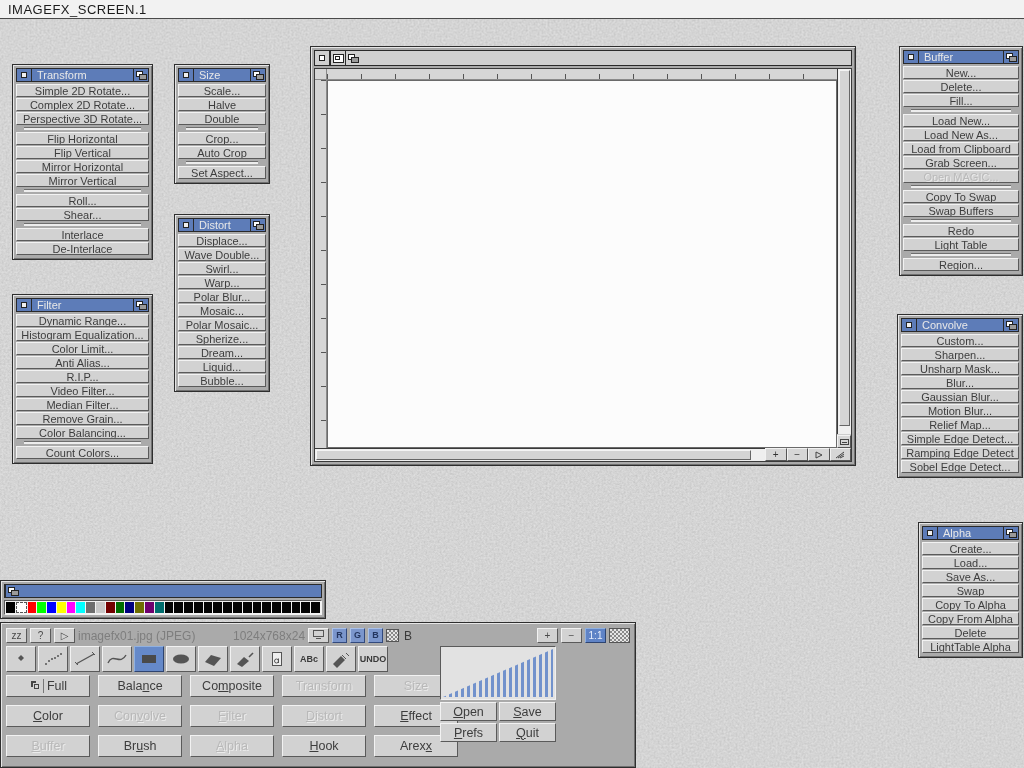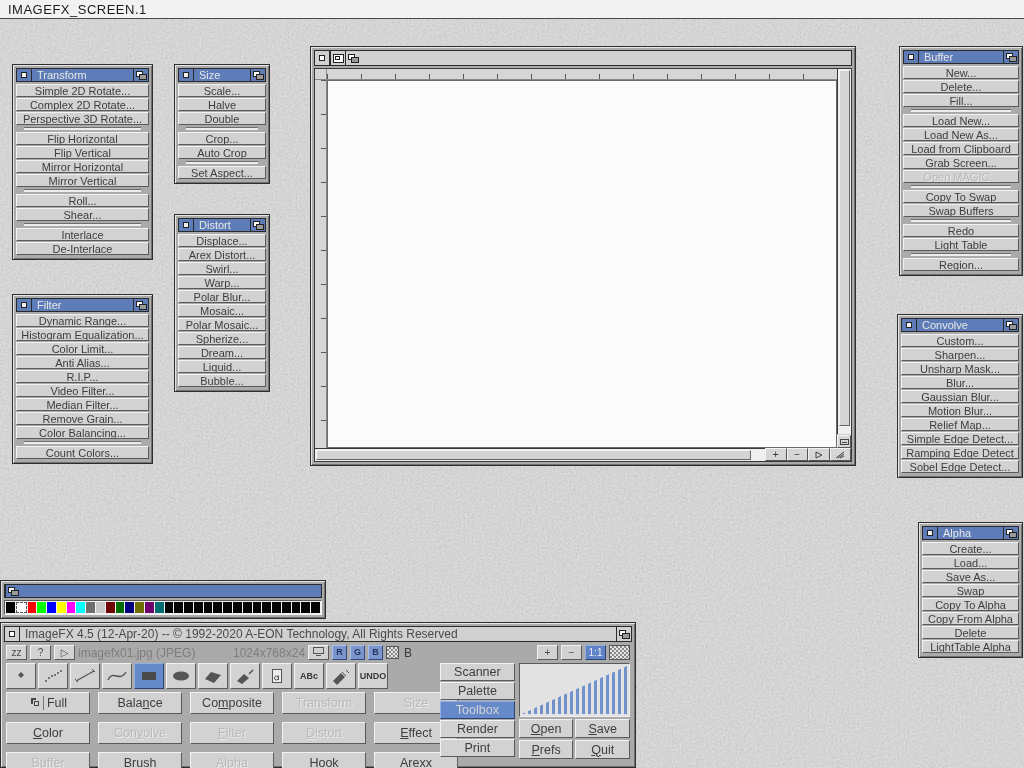--- a/index.html
+++ b/index.html
@@ -177,21 +177,21 @@
         </div>
         <div class="tlabel">Distort</div>
         <div class="gad right">
           <svg width="11" height="9">
             <rect x="0.5" y="0.5" width="6" height="5" fill="#fff" stroke="#222"></rect>
             <rect x="3.5" y="3.5" width="7" height="5" fill="#9a9a9a" stroke="#222"></rect>
           </svg>
         </div>
       </div>
       <div class="pbtn">Displace...</div>
-      <div class="pbtn">Arex Distort...</div>
+      <div class="pbtn">Wave Double...</div>
       <div class="pbtn">Swirl...</div>
       <div class="pbtn">Warp...</div>
       <div class="pbtn">Polar Blur...</div>
       <div class="pbtn">Mosaic...</div>
       <div class="pbtn">Polar Mosaic...</div>
       <div class="pbtn">Spherize...</div>
       <div class="pbtn">Dream...</div>
       <div class="pbtn">Liquid...</div>
       <div class="pbtn">Bubble...</div>
     </div>
@@ -390,32 +390,20 @@
       <div class="sw" style="background: rgb(5, 5, 5);"></div>
       <div class="sw" style="background: rgb(5, 5, 5);"></div>
       <div class="sw" style="background: rgb(5, 5, 5);"></div>
       <div class="sw" style="background: rgb(5, 5, 5);"></div>
       <div class="sw" style="background: rgb(5, 5, 5);"></div>
       <div class="sw" style="background: rgb(5, 5, 5);"></div>
     </div>
 </div>
 
 <div class="win tb-win">
-  <div class="tbar gray">
-    <div class="gad">
-        <i></i>
-      </div>
-    <div class="tlabel">ImageFX 4.5  (12-Apr-20) -- © 1992-2020 A-EON Technology, All Rights Reserved</div>
-    <div class="gad right">
-      <svg width="11" height="9">
-          <rect x="0.5" y="0.5" width="6" height="5" fill="#fff" stroke="#222"></rect>
-          <rect x="3.5" y="3.5" width="7" height="5" fill="#9a9a9a" stroke="#222"></rect>
-        </svg>
-    </div>
-  </div>
 
   <div class="rowA">
     <div class="sbtn">zz</div>
     <div class="sbtn">?</div>
     <div class="sbtn">▷</div>
     <div class="ghost-txt fname">imagefx01.jpg (JPEG)</div>
     <div class="ghost-txt">1024x768x24</div>
     <div class="sbtn">
       <svg width="13" height="11">
           <rect x="1.5" y="1.5" width="10" height="6" fill="none" stroke="#555"></rect>
@@ -552,27 +540,20 @@
             <span><u>A</u>lpha</span>
           </div>
           <div class="gbtn">
             <span><u>H</u>ook</span>
           </div>
           <div class="gbtn">
             <span>Arex<u>x</u></span>
           </div>
         </div>
     </div>
-    <div class="midcol" id="midcol">
-        <div class="rbtn">Scanner</div>
-        <div class="rbtn">Palette</div>
-        <div class="rbtn sel">Toolbox</div>
-        <div class="rbtn">Render</div>
-        <div class="rbtn">Print</div>
-      </div>
     <div class="rightcol">
       <div class="ramp">
           <div class="ramp-bars"></div>
         </div>
       <div class="acts" id="acts">
           <div class="abtn"><u>O</u>pen</div>
           <div class="abtn"><u>S</u>ave</div>
           <div class="abtn"><u>P</u>refs</div>
           <div class="abtn"><u>Q</u>uit</div>
         </div>

